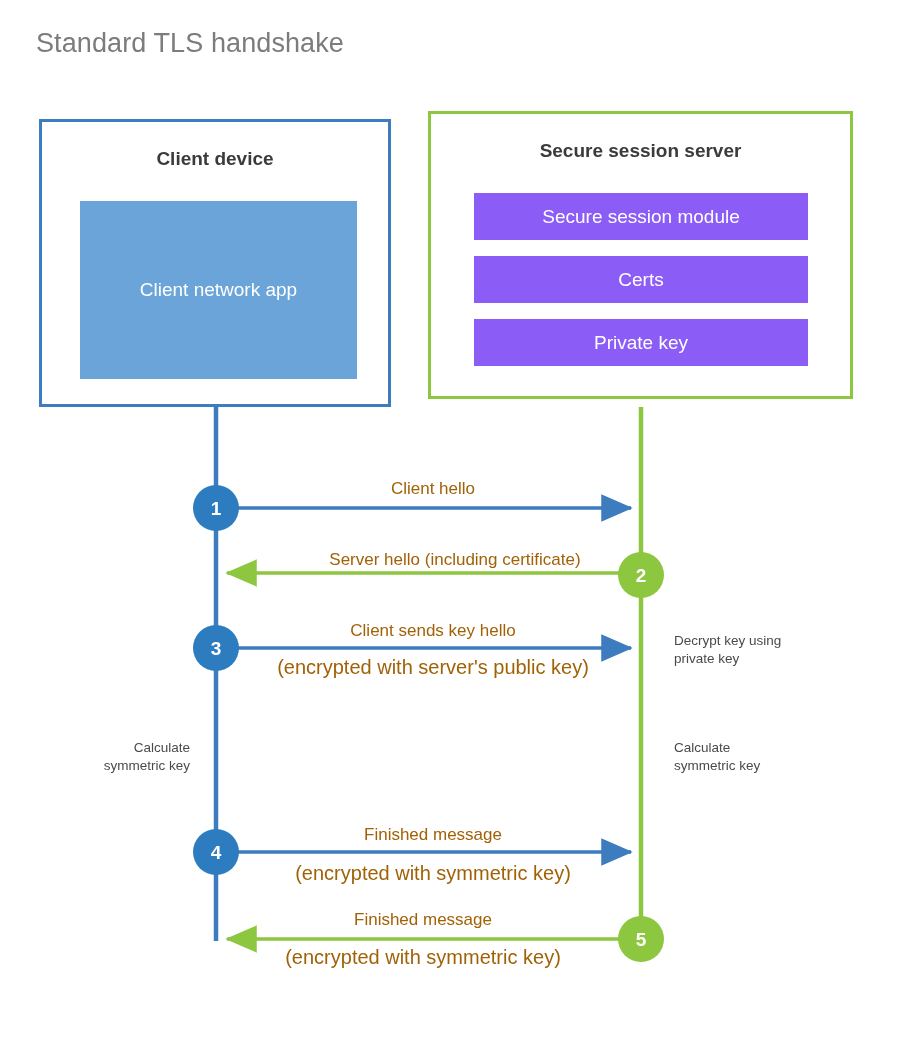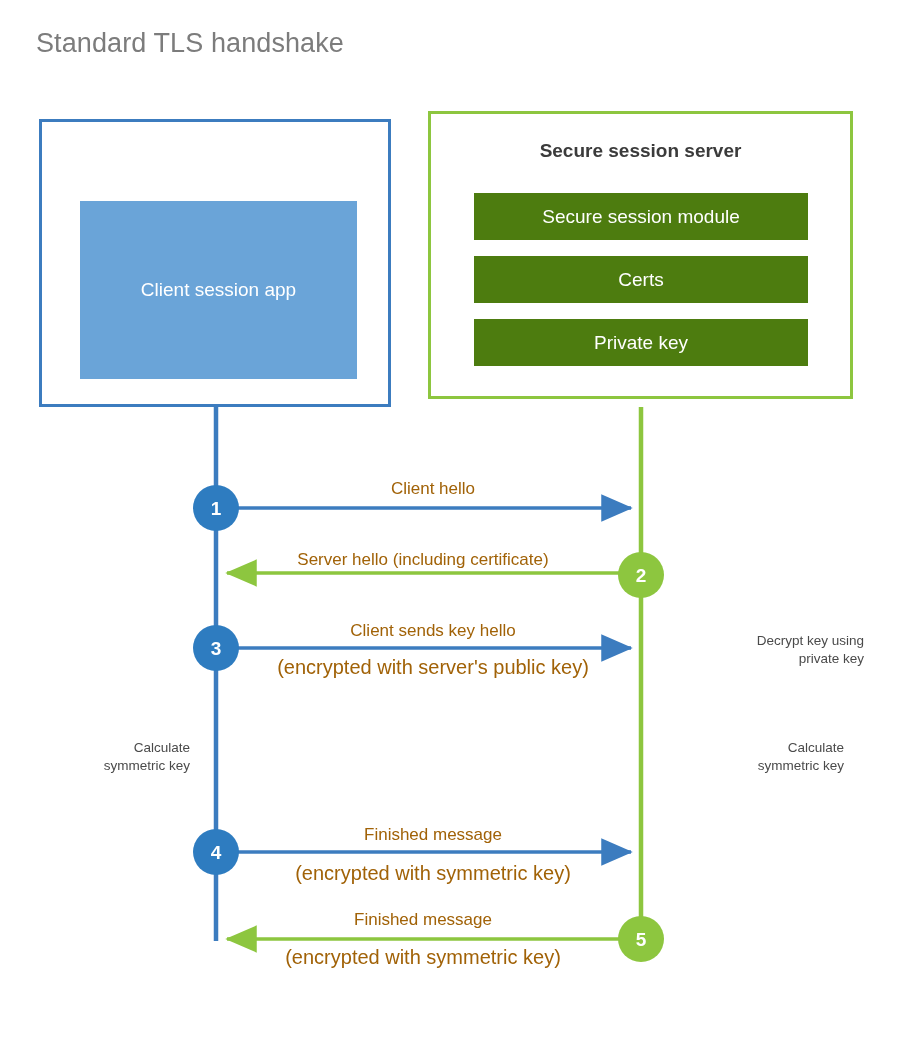--- a/index.html
+++ b/index.html
@@ -83,21 +83,21 @@
     padding: 0 12px;
     box-sizing: border-box;
   }
 
   
   .server-bar {
     position: absolute;
     left: 43px;
     width: 334px;
     height: 47px;
-    background: #4d7c0f;
+    background: #8b5cf6;
     color: #ffffff;
     font-size: 19px;
     display: flex;
     align-items: center;
     justify-content: center;
     text-align: center;
   }
   .server-bar-0 { top: 79px; }
   .server-bar-1 { top: 142px; }
   .server-bar-2 { top: 205px; }
@@ -124,39 +124,40 @@
   .lbl-sub {
     font-size: 20px;
     text-align: center;
   }
   .side-note {
     position: absolute;
     font-size: 13.5px;
     color: #4a4a4a;
     line-height: 1.35;
   }
-  .side-note.right { text-align: right; }
+  .side-note.right { text-align: left; }
   .side-note.left  { text-align: right; }
 
   .step-number {
     font-size: 19px;
     font-weight: bold;
     fill: #ffffff;
     font-family: "Liberation Sans", sans-serif;
   }
 </style>
 </head>
 <body>
 
 <div id="diagram-root">
 
   <div class="page-title">Standard TLS handshake</div>
 
   <div class="panel panel-client">
-    <div class="client-app-box">Client session app</div>
+    <div class="panel-title">Client device</div>
+    <div class="client-app-box">Client network app</div>
   </div>
 
   <div class="panel panel-server">
     <div class="panel-title">Secure session server</div>
     <div class="server-bar server-bar-0">Secure session module</div>
     <div class="server-bar server-bar-1">Certs</div>
     <div class="server-bar server-bar-2">Private key</div>
   </div>
 
   <svg id="flow-svg" viewBox="0 0 900 1058" xmlns="http://www.w3.org/2000/svg">
@@ -200,21 +201,21 @@
       <text class="step-number" x="216" y="852" text-anchor="middle" dominant-baseline="central">4</text>
     </g>
     <g>
       <circle cx="641" cy="939" r="23" fill="#8dc63f"></circle>
       <text class="step-number" x="641" y="939" text-anchor="middle" dominant-baseline="central">5</text>
     </g>
   </svg>
 
   <div class="flow-label lbl-main" style="left:228px; top:479px; width:410px;">Client hello</div>
 
-  <div class="flow-label lbl-main" style="left:218px; top:550px; width:410px;">Server hello (including certificate)</div>
+  <div class="flow-label lbl-main" style="left:218px; top:550px; width:410px;padding-left:32px;">Server hello (including certificate)</div>
 
   <div class="flow-label lbl-main" style="left:228px; top:621px; width:410px;">Client sends key hello</div>
   <div class="flow-label lbl-sub" style="left:228px; top:656px; width:410px;">(encrypted with server's public key)</div>
 
   <div class="flow-label lbl-main" style="left:228px; top:825px; width:410px;">Finished message</div>
   <div class="flow-label lbl-sub" style="left:228px; top:862px; width:410px;">(encrypted with symmetric key)</div>
 
   <div class="flow-label lbl-main" style="left:218px; top:910px; width:410px;">Finished message</div>
   <div class="flow-label lbl-sub" style="left:218px; top:946px; width:410px;">(encrypted with symmetric key)</div>
 

